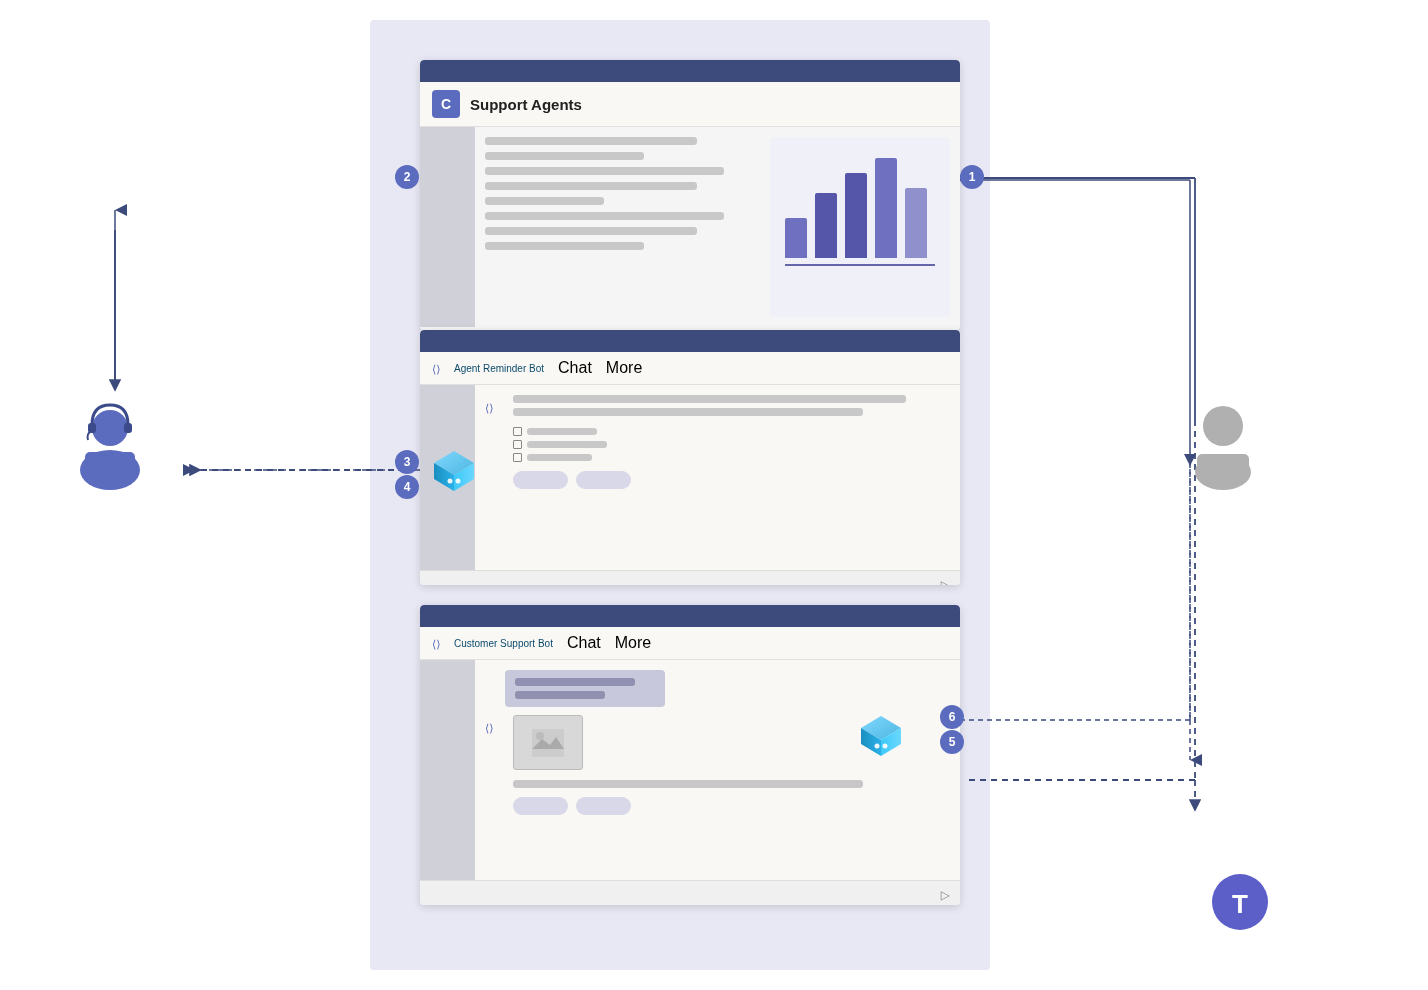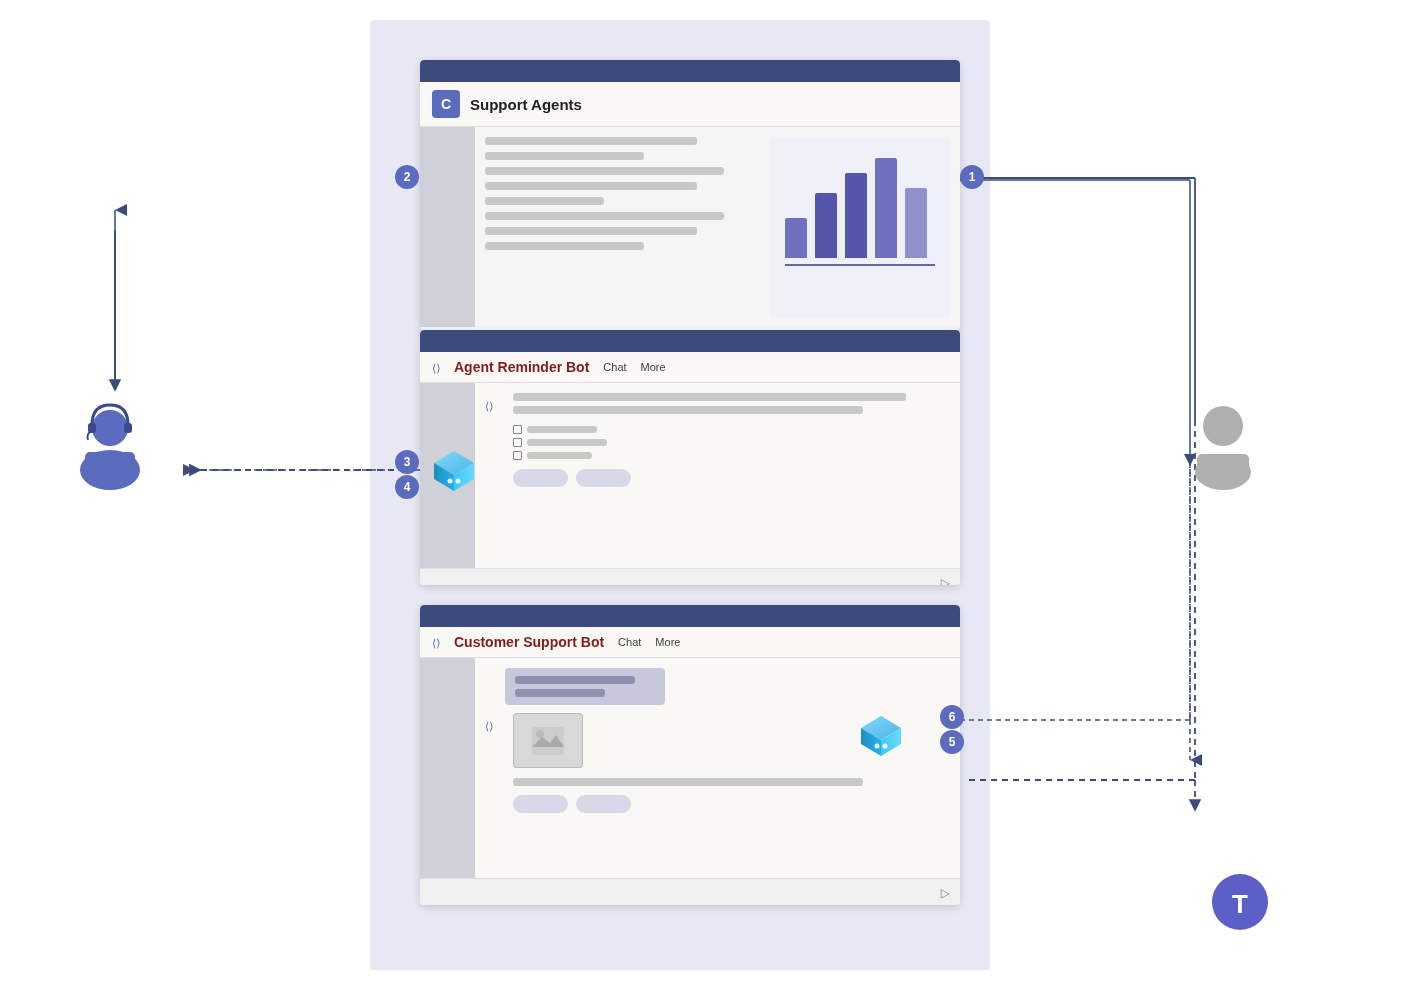--- a/index.html
+++ b/index.html
@@ -155,28 +155,28 @@
     .bot-icon {
       display: inline-flex;
       align-items: center;
     }
 
     .bot-icon svg {
       width: 16px; height: 16px;
     }
 
     .bot-name {
-      font-weight: 700;
-      color: #7f1d1d;
-      font-size: 14px;
+      font-weight: 400;
+      color: #0c4a6e;
+      font-size: 10px;
     }
 
     .bot-nav {
-      font-size: 11px;
-      color: #404040;
+      font-size: 16px;
+      color: #000000;
     }
 
     .chat-area {
       display: flex;
       height: 185px;
     }
 
     .chat-sidebar {
       width: 55px;
       background: #d0d0d8;

